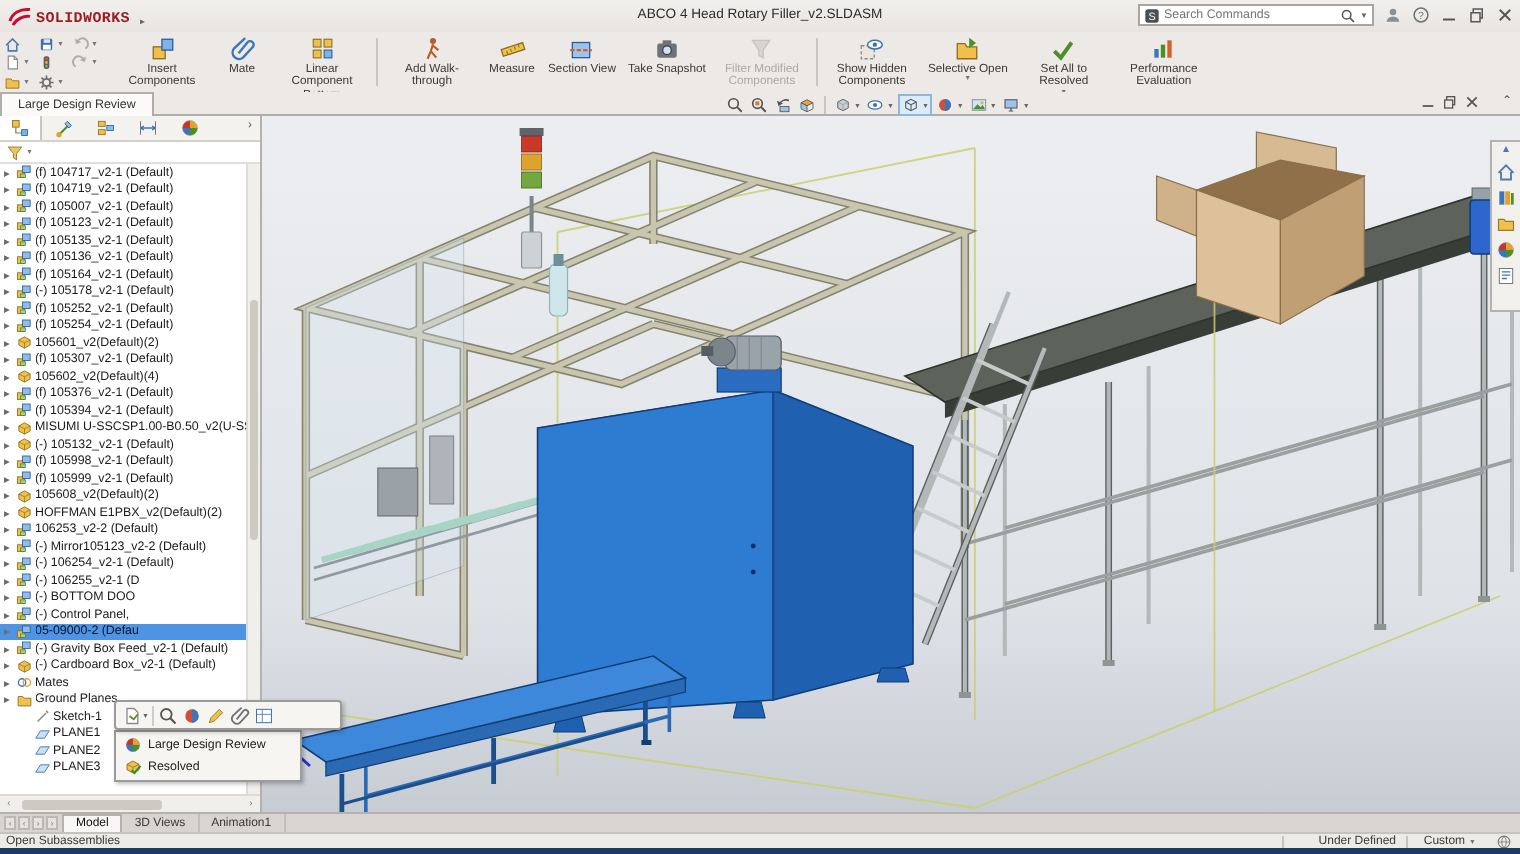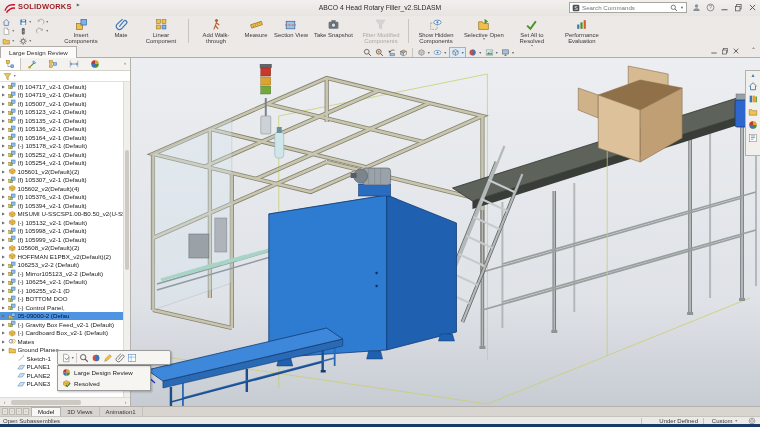--- a/index.html
+++ b/index.html
@@ -3,21 +3,21 @@
 <meta charset="utf-8">
 <style>
   * { margin:0; padding:0; box-sizing:border-box; }
   html,body { width:760px; height:427px; overflow:hidden;
     font-family:"Liberation Sans", sans-serif; background:#ece9e6; }
   #app { position:relative; width:760px; height:427px; }
 
   
   .titlebar { position:absolute; top:0; left:0; right:0; height:16px;
     background:linear-gradient(#f2f0ee,#e7e4e1); display:flex; align-items:center; }
-  .brand { display:flex; align-items:flex-start; gap:2px; padding-left:4px; }
+  .brand { display:flex; align-items:flex-end; gap:2px; padding-left:4px;font-family:Liberation Mono, monospace; }
   .brand .logo { width:12px; height:12px; }
   .brand .bname { font-size:7.5px; font-weight:bold; color:#9b1b1f; letter-spacing:.2px; }
   .brand .caret { font-size:4px; color:#666; margin-left:3px; }
   .doc-title { position:absolute; left:50%; transform:translateX(-50%); top:4px;
     font-size:6.8px; color:#2c2c2c; white-space:nowrap; }
   .tb-right { position:absolute; right:3px; top:2px; display:flex; align-items:center; gap:4px; }
   .searchbox { width:118px; height:11px; background:#fff; border:1px solid #a9a6a0;
     display:flex; align-items:center; gap:2px; padding:0 2px; }
   .searchbox .ic { width:8px; height:8px; flex:none; }
   .searchbox input { border:none; outline:none; flex:1; font-size:6.2px; color:#555;

